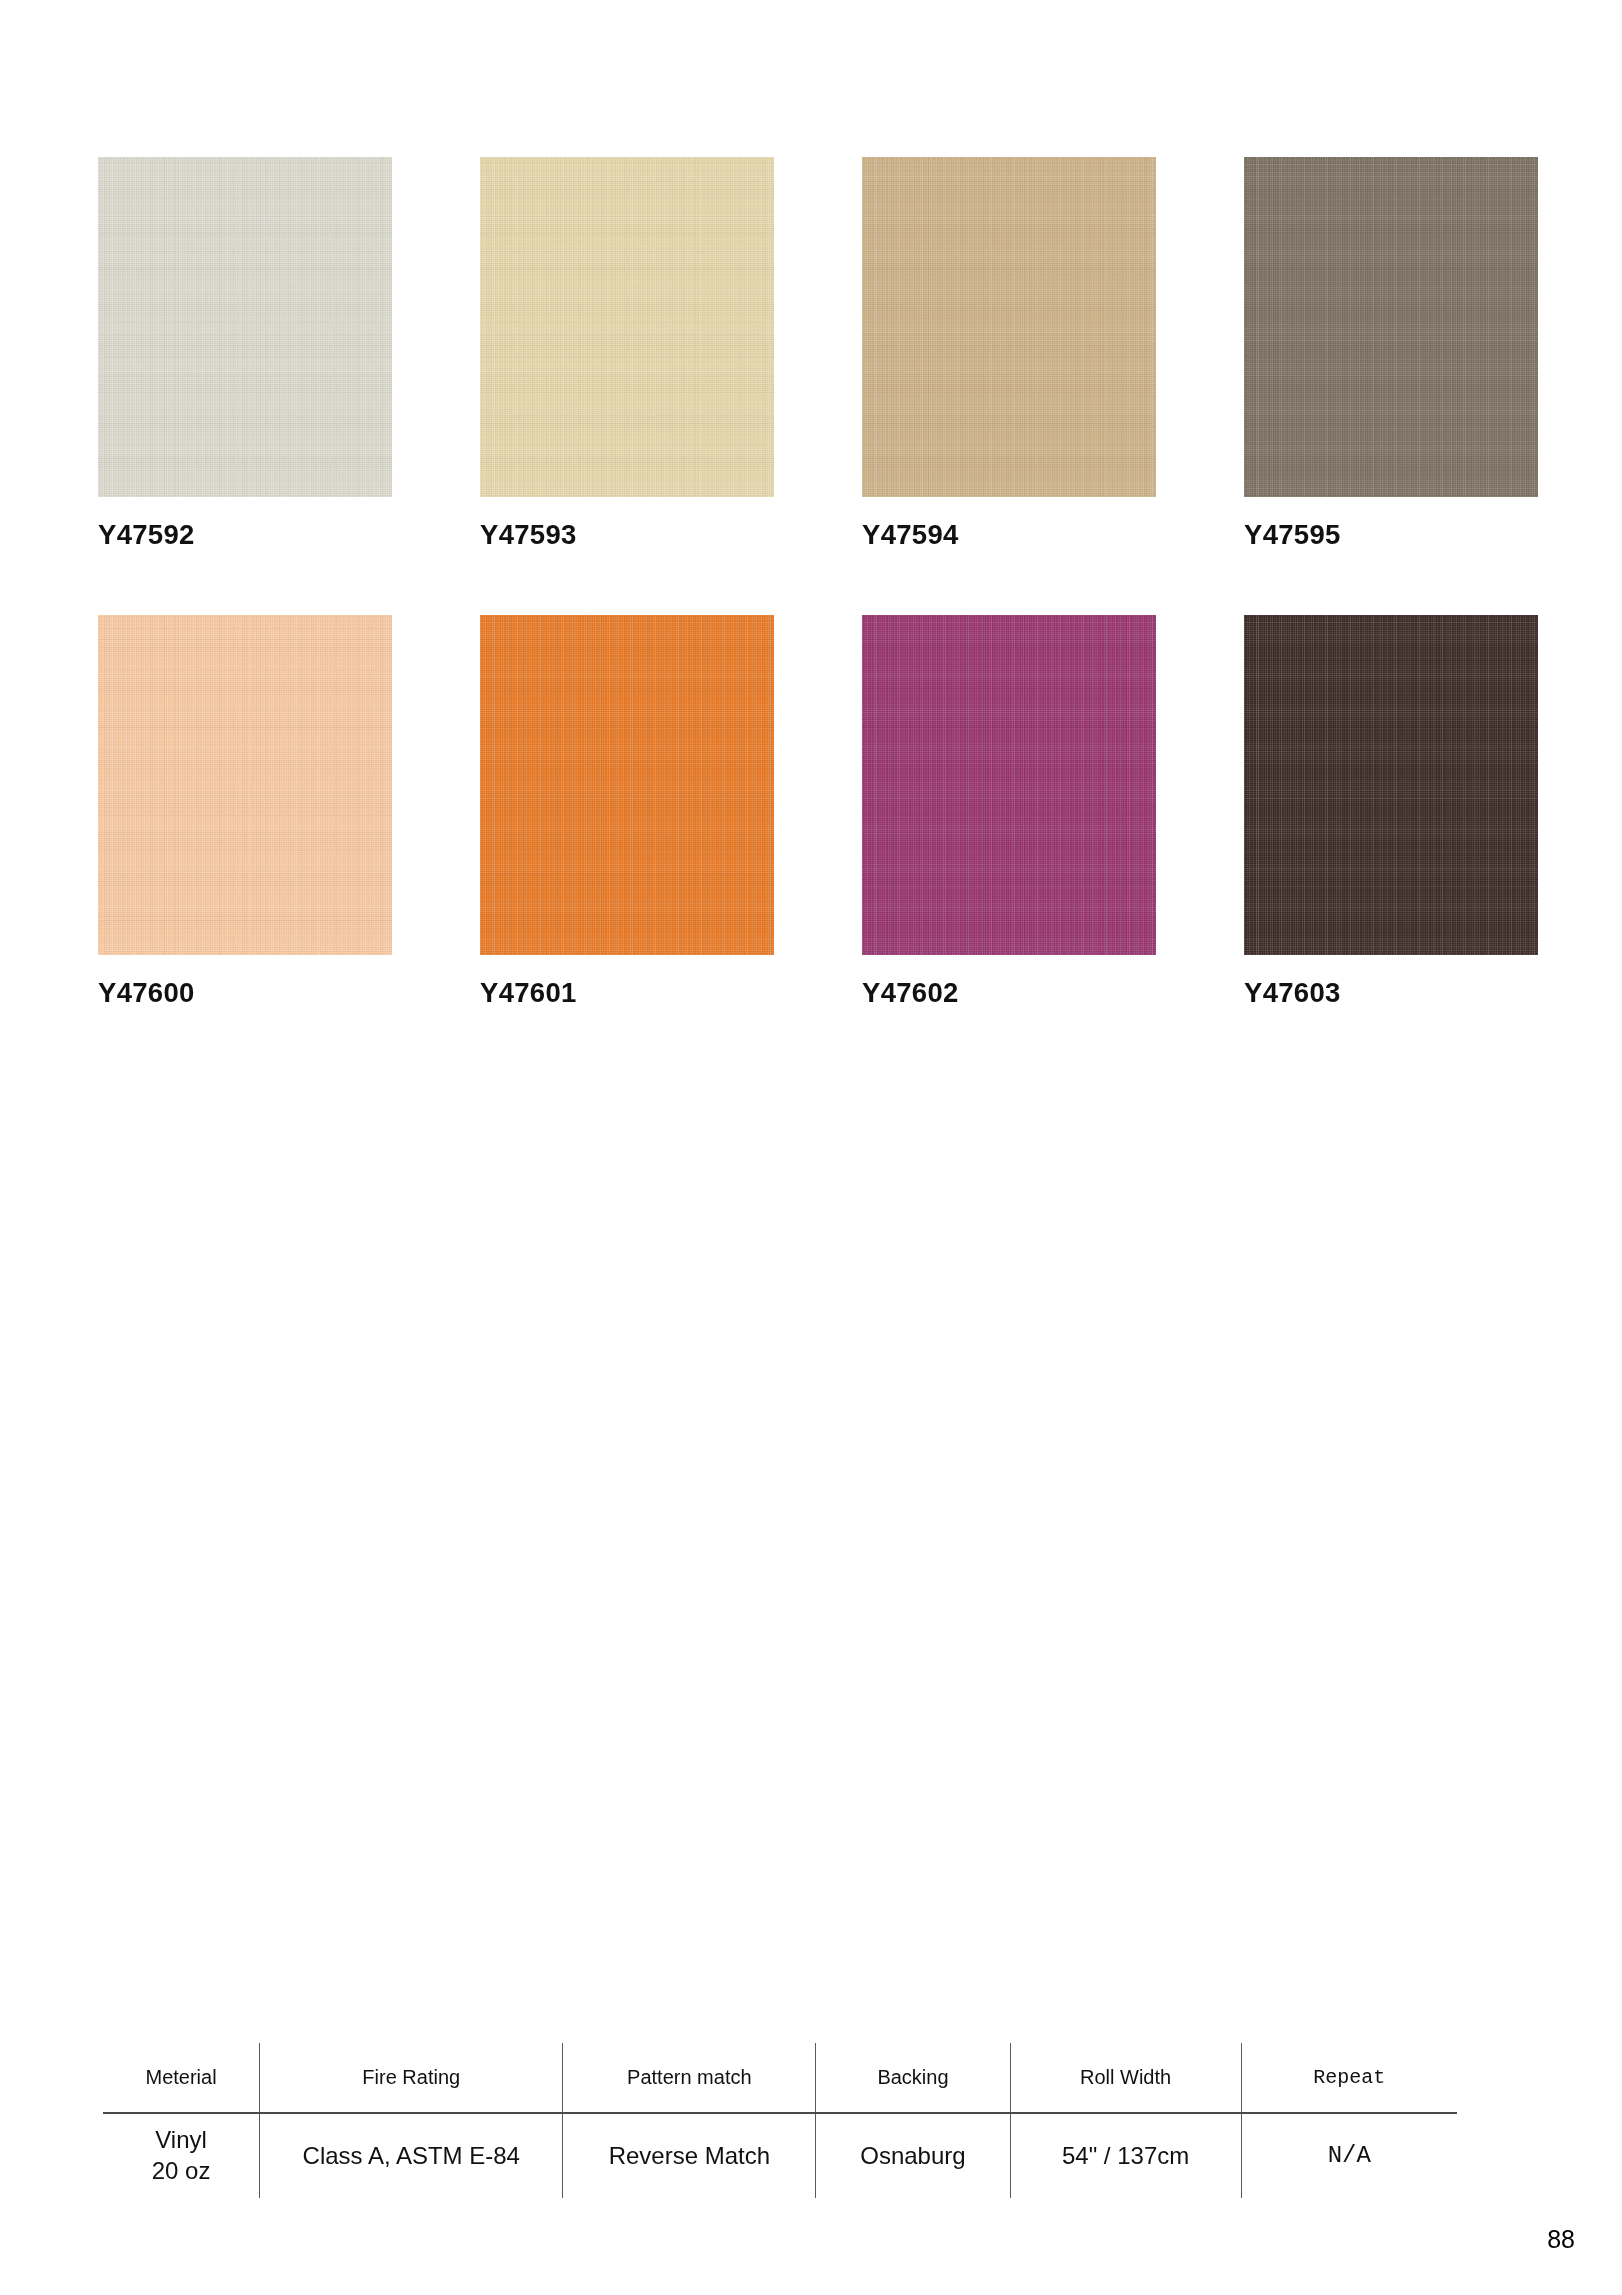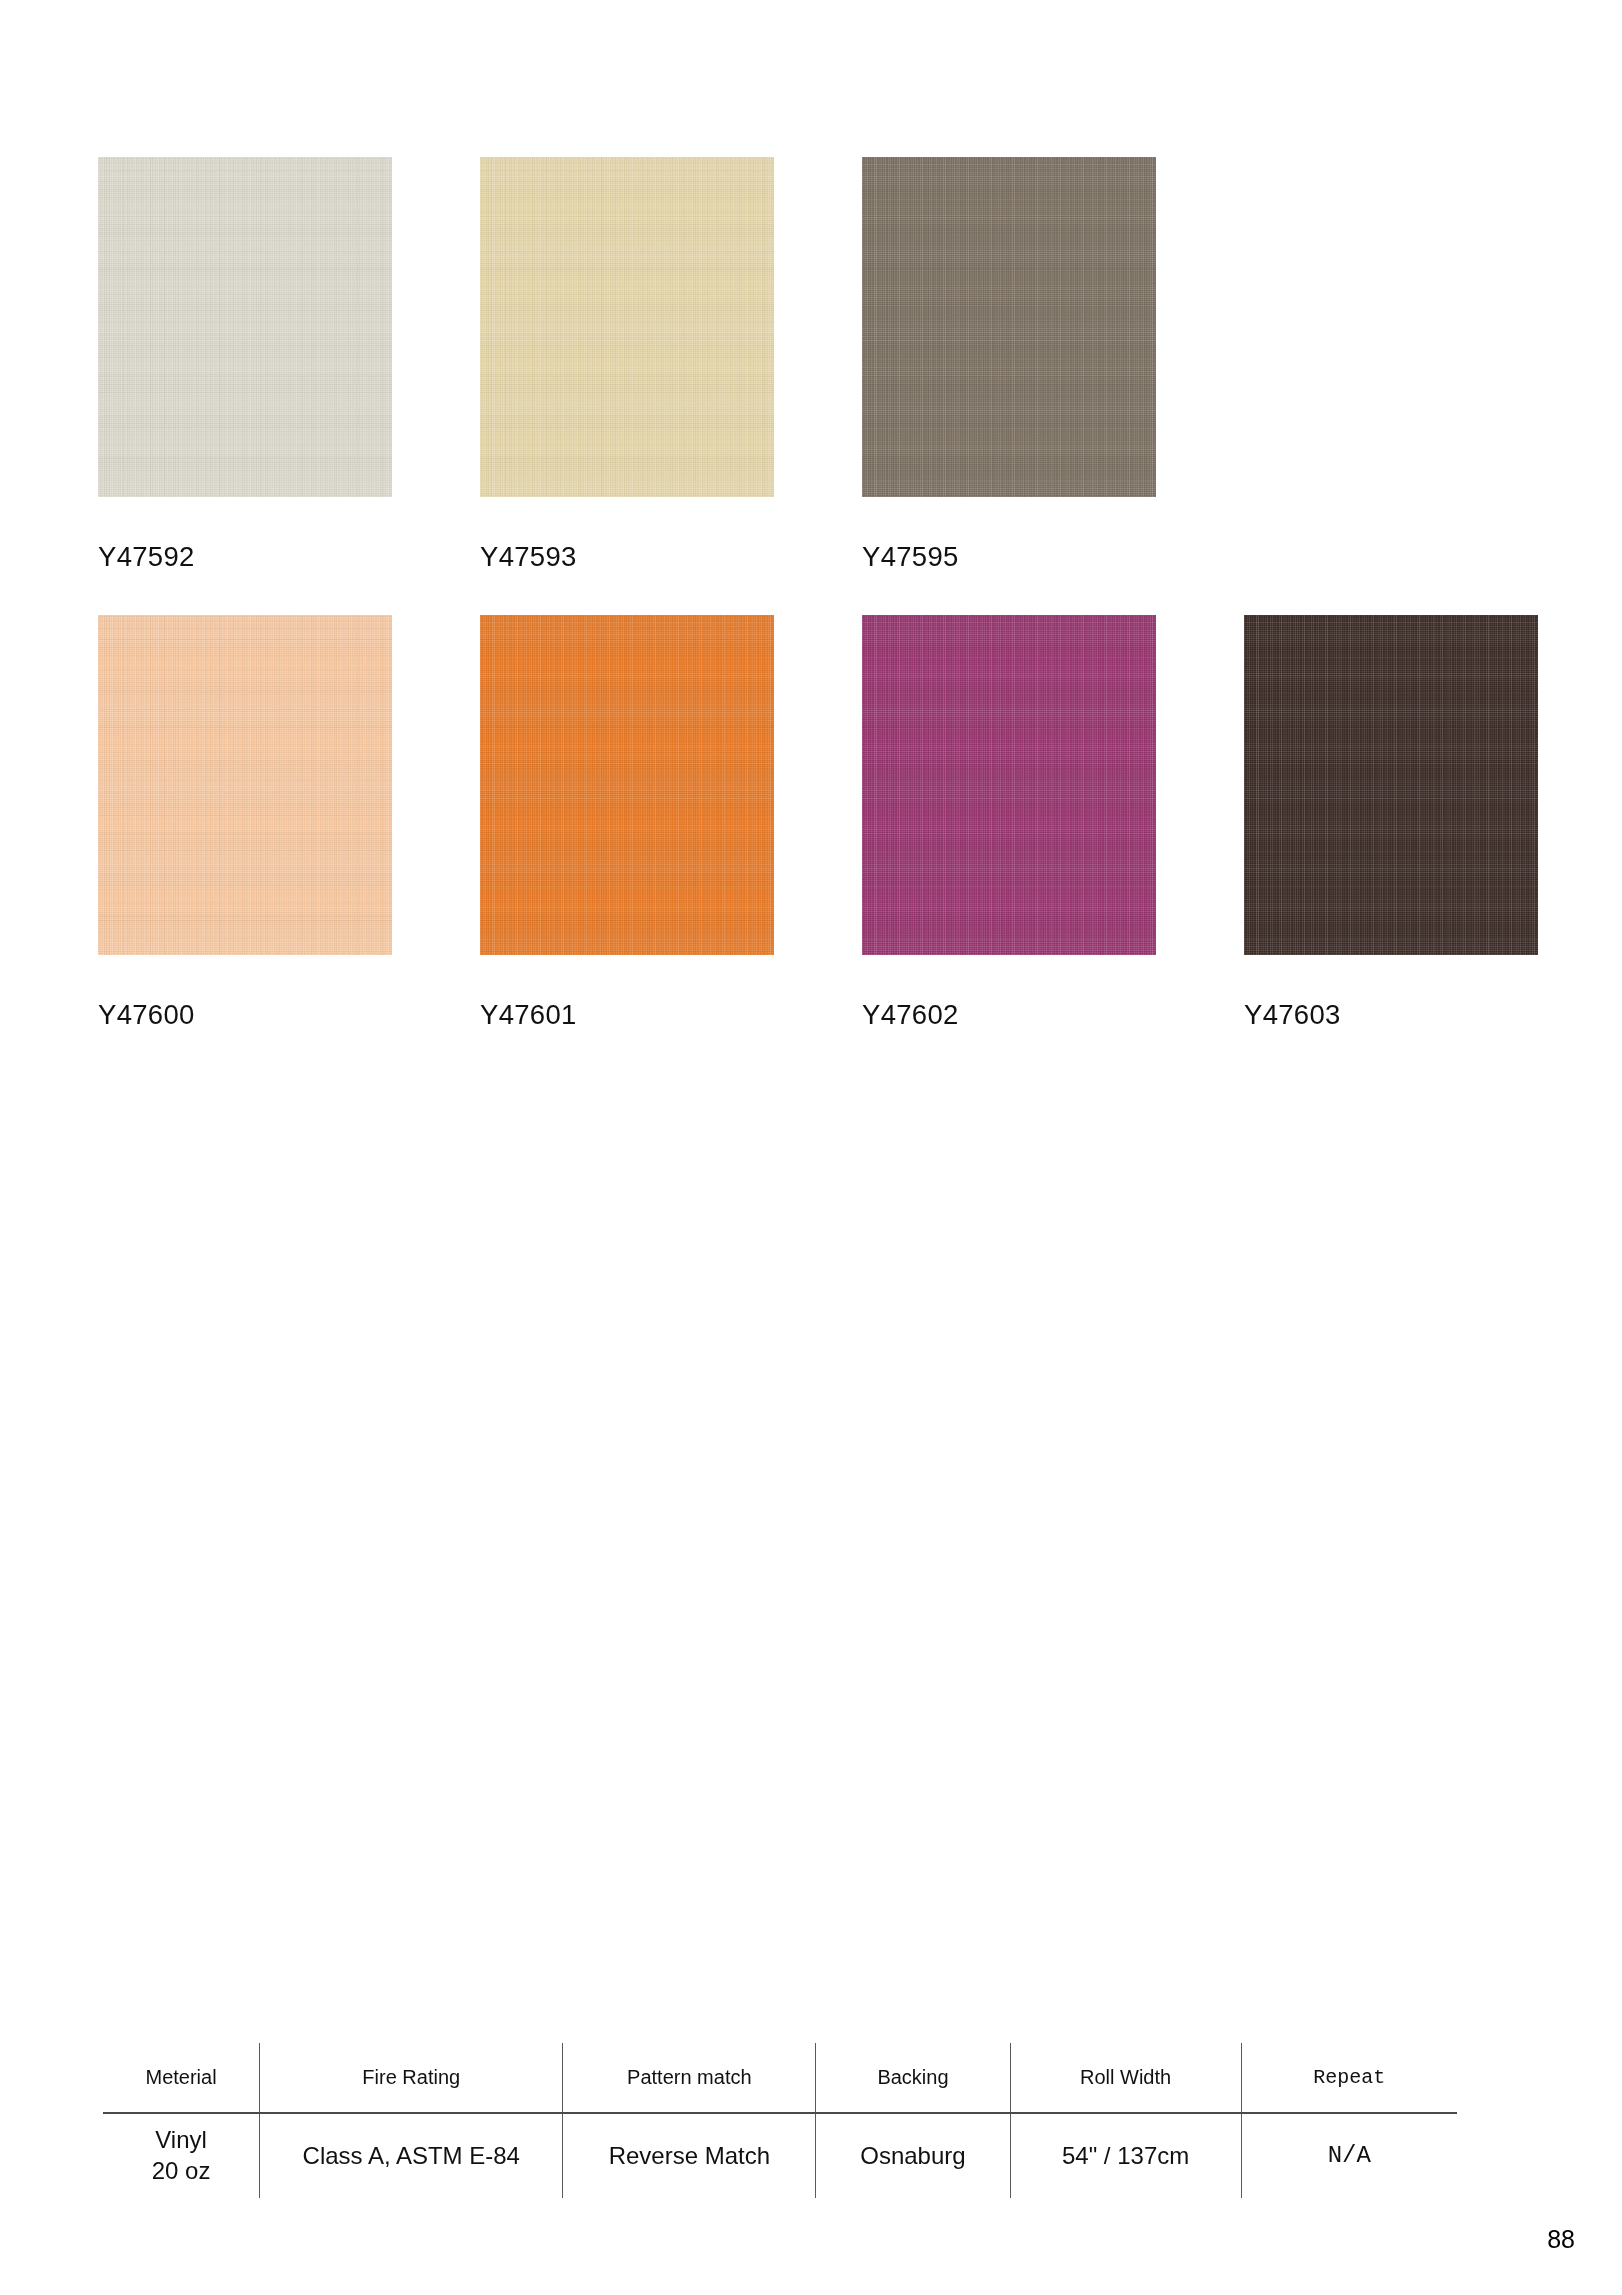--- a/index.html
+++ b/index.html
@@ -90,26 +90,27 @@
       repeating-linear-gradient(0deg,
         rgba(0,0,0,0.00) 0px,
         rgba(0,0,0,0.00) 37px,
         rgba(0,0,0,0.025) 39px,
         rgba(0,0,0,0.00) 41px);
     pointer-events: none;
     opacity: 0.85;
   }
 
   .swatch-label {
-    margin-top: 46px;
+    margin-top: 24px;
     font-size: 27.5px;
     line-height: 1;
     letter-spacing: 0.3px;
     color: #111111;
     font-family: "Liberation Sans", "DejaVu Sans", sans-serif;
+    font-weight: bold;
   }
 
   
   #spec-table {
     position: absolute;
     left: 103px;
     top: 2043px;
     width: 1354px;
     border-collapse: collapse;
     font-family: "Liberation Sans", "DejaVu Sans", sans-serif;
@@ -163,20 +164,24 @@
 <div id="swatch-grid">
 
   <div class="swatch-row">
     <div class="swatch-cell">
       <div class="swatch-chip" style="background-color: rgb(220, 218, 205);"></div>
       <div class="swatch-label">Y47592</div>
     </div>
     <div class="swatch-cell">
       <div class="swatch-chip" style="background-color: rgb(230, 215, 171);"></div>
       <div class="swatch-label">Y47593</div>
+    </div>
+    <div class="swatch-cell">
+      <div class="swatch-chip" style="background-color: rgb(205, 178, 136);"></div>
+      <div class="swatch-label">Y47594</div>
     </div>
     <div class="swatch-cell">
       <div class="swatch-chip" style="background-color: rgb(123, 112, 97);"></div>
       <div class="swatch-label">Y47595</div>
     </div>
   </div>
 
 
   <div class="swatch-row">
     <div class="swatch-cell">

